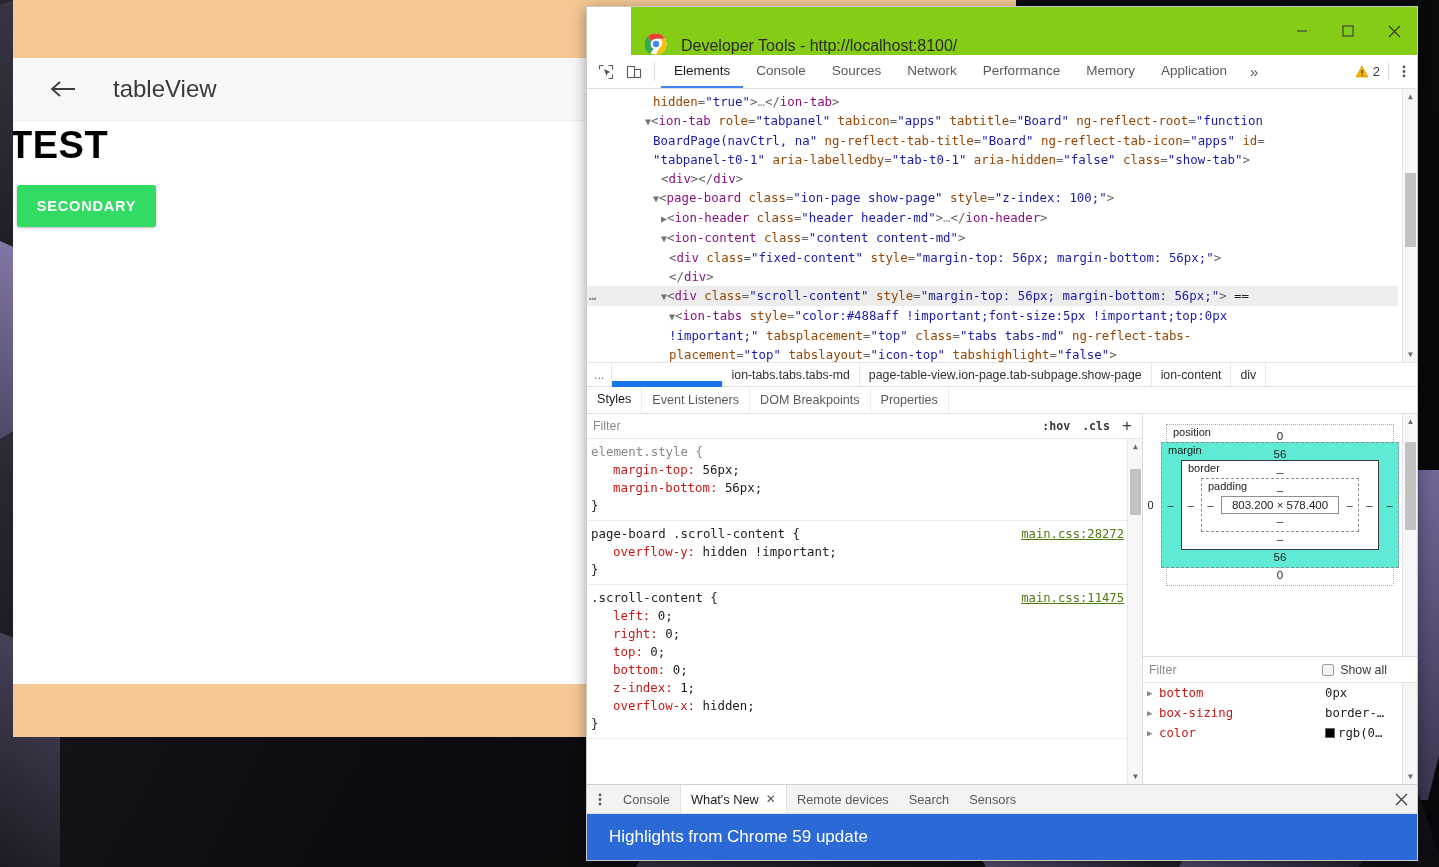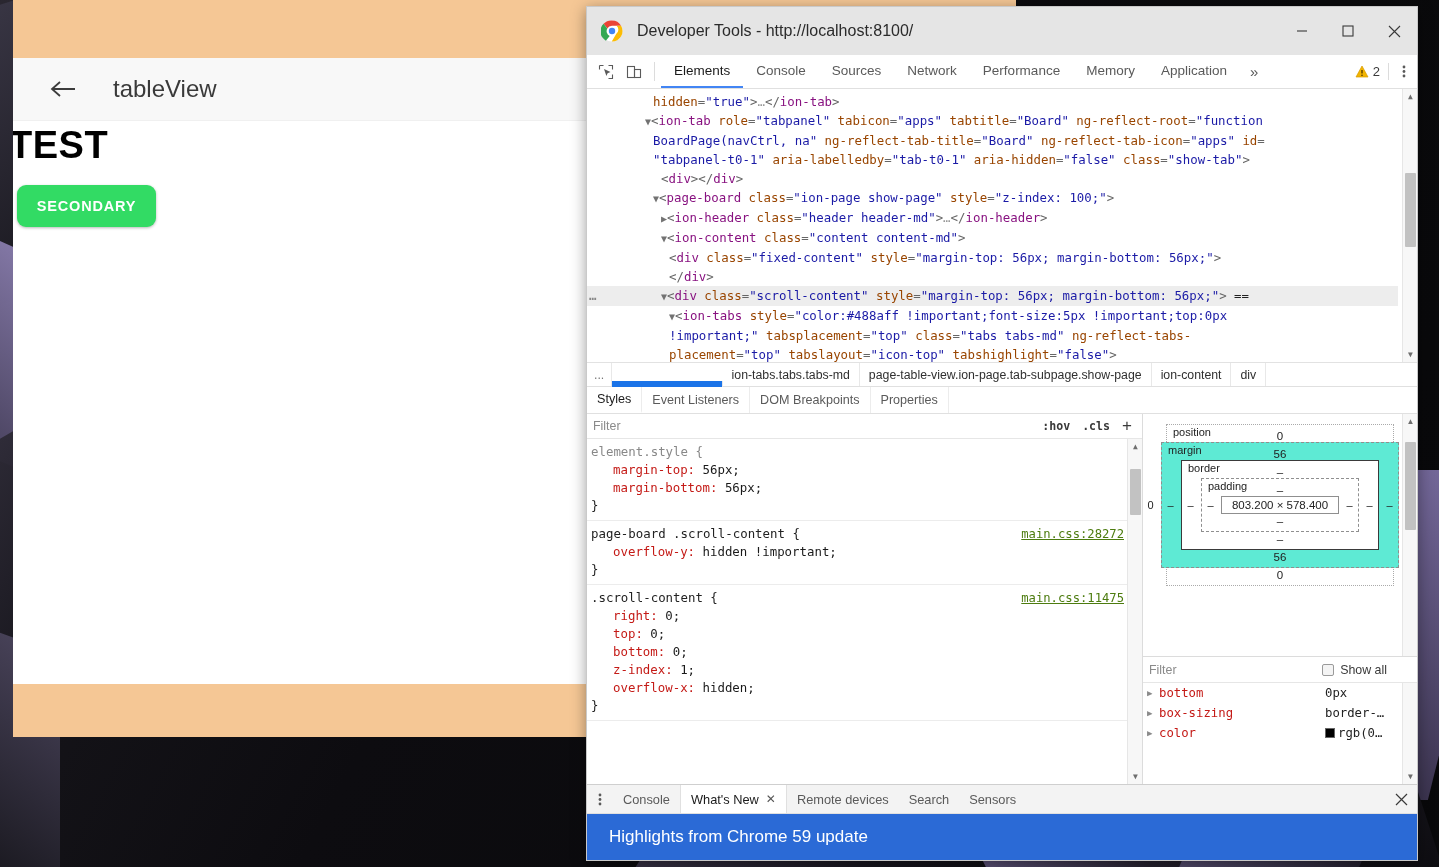--- a/index.html
+++ b/index.html
@@ -73,21 +73,21 @@
     letter-spacing: .5px;
     padding: 4px 0 0 0;
     margin-left: -4px;
     line-height: 1.1;
   }
   #secondary-btn {
     margin: 18px 0 0 4px;
     background: #32db64;
     color: #ffffff;
     border: 0;
-    border-radius: 9px;
+    border-radius: 3px;
     width: 139px; height: 42px;
     font-size: 14.5px; font-weight: 700;
     letter-spacing: .8px;
     box-shadow: 0 1px 3px rgba(0,0,0,.28);
     cursor: pointer;
     font-family: "Liberation Sans", sans-serif;
   }
   #app-footer {
     position: absolute; left: 0; bottom: 0;
     width: 100%; height: 67px;
@@ -99,22 +99,22 @@
     position: absolute;
     left: 586px; top: 6px; width: 832px; height: 855px;
     background: #ffffff;
     border: 1px solid #c9c9c9;
     box-shadow: 0 3px 14px rgba(0,0,0,.38);
     display: flex; flex-direction: column;
     overflow: hidden;
   }
   
   #dt-titlebar {
-    height: 48px; display: flex; align-items: center;
-    background: #e5e5e5; flex: 0 0 auto;
+    height: 48px; display: flex; align-items: flex-end;
+    background: #84cc16; flex: 0 0 auto; margin-left: 44px;
   }
   #chrome-logo { width: 22px; height: 22px; margin-left: 14px; flex: 0 0 auto; }
   #dt-title {
     margin-left: 14px; font-size: 16px; color: #2b2b2b; white-space: nowrap;
   }
   #dt-winbtns { margin-left: auto; display: flex; height: 100%; }
   .winbtn {
     width: 46px; height: 100%;
     display: flex; align-items: center; justify-content: center;
     cursor: pointer; color: #3a3a3a;
@@ -511,20 +511,21 @@
             </div>
             <div class="rule">
               <div class="sel-line">page-board .scroll-content {</div>
               <a class="src">main.css:28272</a>
               <div class="decl"><span class="prop">overflow-y: </span><span class="val">hidden !important;</span></div>
               <div class="brace">}</div>
             </div>
             <div class="rule">
               <div class="sel-line">.scroll-content {</div>
               <a class="src">main.css:11475</a>
+              <div class="decl"><span class="prop">left: </span><span class="val">0;</span></div>
               <div class="decl"><span class="prop">right: </span><span class="val">0;</span></div>
               <div class="decl"><span class="prop">top: </span><span class="val">0;</span></div>
               <div class="decl"><span class="prop">bottom: </span><span class="val">0;</span></div>
               <div class="decl"><span class="prop">z-index: </span><span class="val">1;</span></div>
               <div class="decl"><span class="prop">overflow-x: </span><span class="val">hidden;</span></div>
               <div class="brace">}</div>
             </div>
           </div>
         <div class="vscroll">
           <div class="arrow-up">▲</div>

